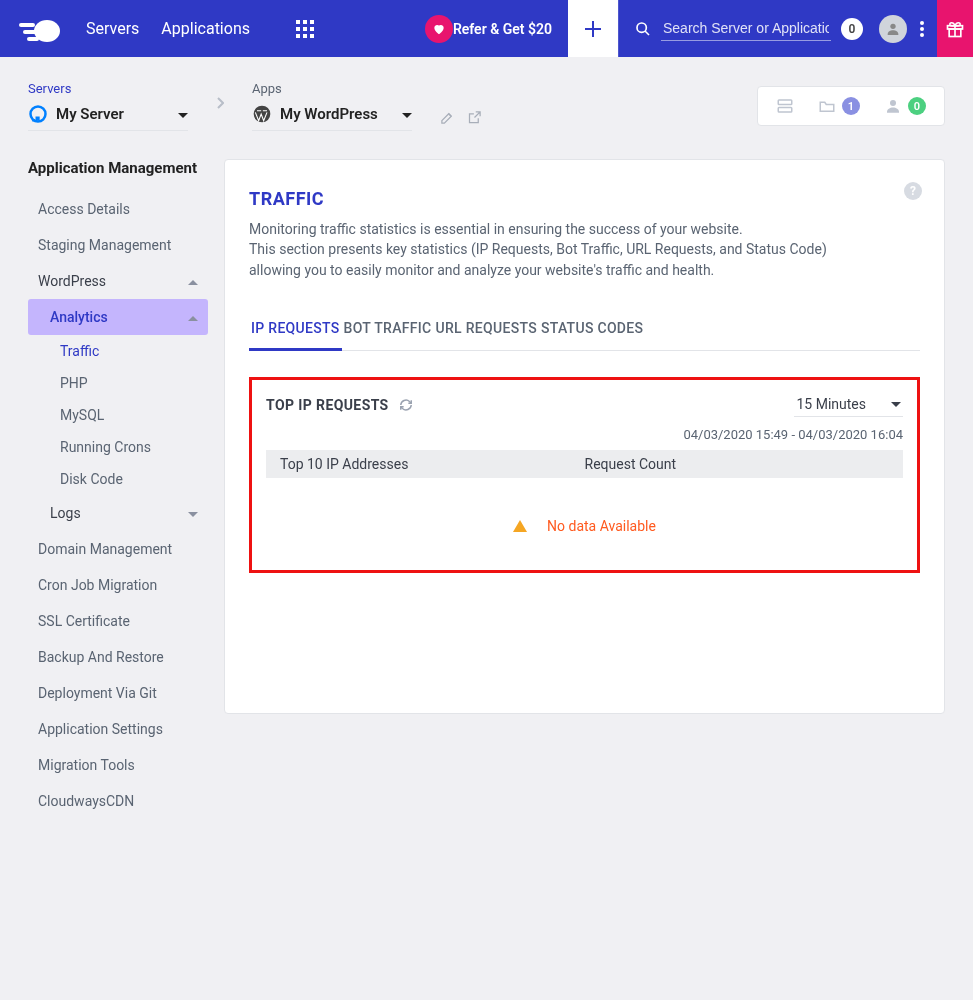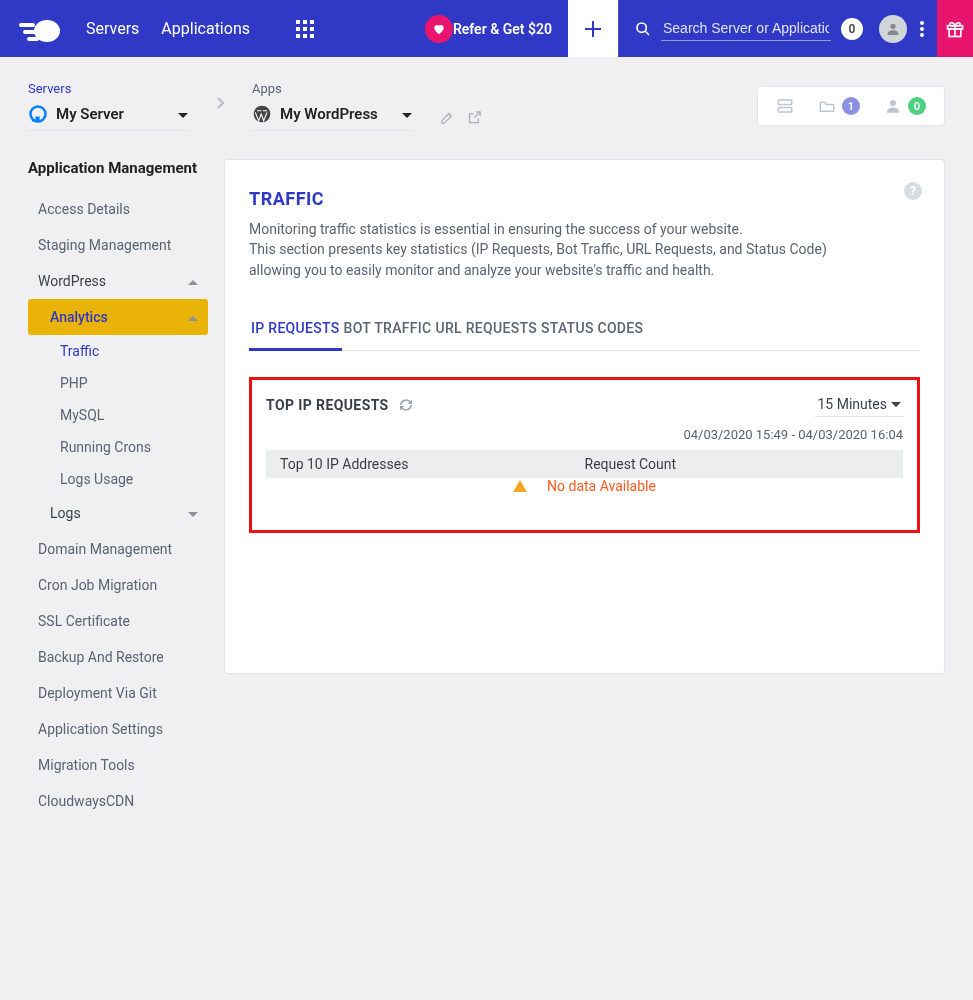--- a/index.html
+++ b/index.html
@@ -183,21 +183,21 @@
   }
   .side-item {
     padding: 10px 10px;
     color: var(--muted);
     cursor: pointer;
     border-radius: 3px;
     display: flex; align-items: center; justify-content: space-between;
   }
   .side-item.section { color: #3a3f4a; }
   .side-item.active {
-    background: #eab308;
+    background: #c4b5fd;
     color: var(--link);
     font-weight: 500;
   }
   .side-sub {
     padding: 8px 10px 8px 32px;
     color: var(--muted);
     cursor: pointer;
     font-size: 14px;
   }
   .side-sub.selected { color: var(--link); }
@@ -255,41 +255,42 @@
   .panel-head {
     display: flex; align-items: center;
   }
   .panel-title {
     font-size: 14px; font-weight: 700; letter-spacing: .4px;
     color: #3a3f4a;
   }
   .refresh-icon { margin-left: 10px; color: var(--muted-light); cursor: pointer; }
   .panel-head .spacer { flex: 1; }
   .range-select {
-    display: flex; align-items: center; gap: 4px;
+    display: flex; align-items: center; gap: 25px;
     border-bottom: 1px solid var(--border);
     padding: 2px 2px 4px 2px;
     color: #3a3f4a; font-size: 14px; cursor: pointer;
   }
   .panel-dates {
     text-align: right; font-size: 13px; color: var(--muted);
     margin-top: 10px;
   }
   .table-head {
     display: flex;
     background: #ecedef;
     color: #3a3f4a;
     font-size: 14px;
     padding: 6px 14px;
     margin-top: 8px;
   }
   .table-head .col1 { flex: 1; }
   .table-head .col2 { flex: 1; }
   .nodata {
     text-align: center;
+    margin-top: 40px;
     color: var(--accent);
     font-size: 14px;
     display: flex; align-items: center; justify-content: center; gap: 20px;
   }
   .warn-tri {
     width: 0; height: 0;
     border-left: 7px solid transparent;
     border-right: 7px solid transparent;
     border-bottom: 12px solid #f5a623;
   }
@@ -480,21 +481,21 @@
 
     <div class="side-item active" style="padding-left:22px">
       <span>Analytics</span>
       <span class="caret up" style="color:#8a90a0"></span>
     </div>
 
     <div class="side-sub selected">Traffic</div>
     <div class="side-sub">PHP</div>
     <div class="side-sub">MySQL</div>
     <div class="side-sub">Running Crons</div>
-    <div class="side-sub">Logs Usage</div>
+    <div class="side-sub">Disk Code</div>
 
     <div class="side-item section" style="padding-left:22px">
       <span>Logs</span>
       <span class="caret" style="color:#8a90a0"></span>
     </div>
 
     <div class="side-item">Domain Management</div>
     <div class="side-item">Cron Job Migration</div>
     <div class="side-item">SSL Certificate</div>
     <div class="side-item">Backup And Restore</div>

